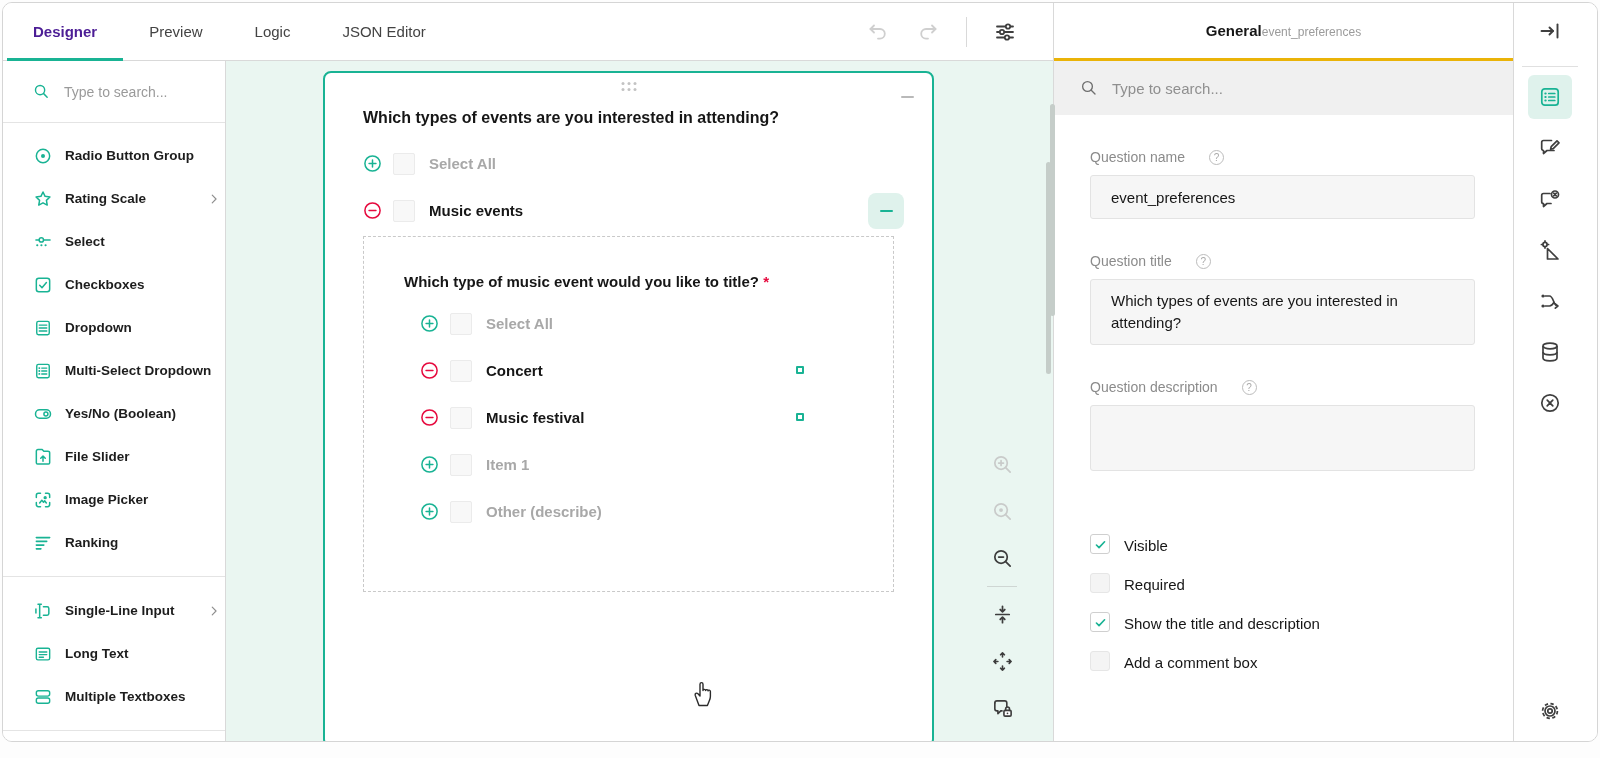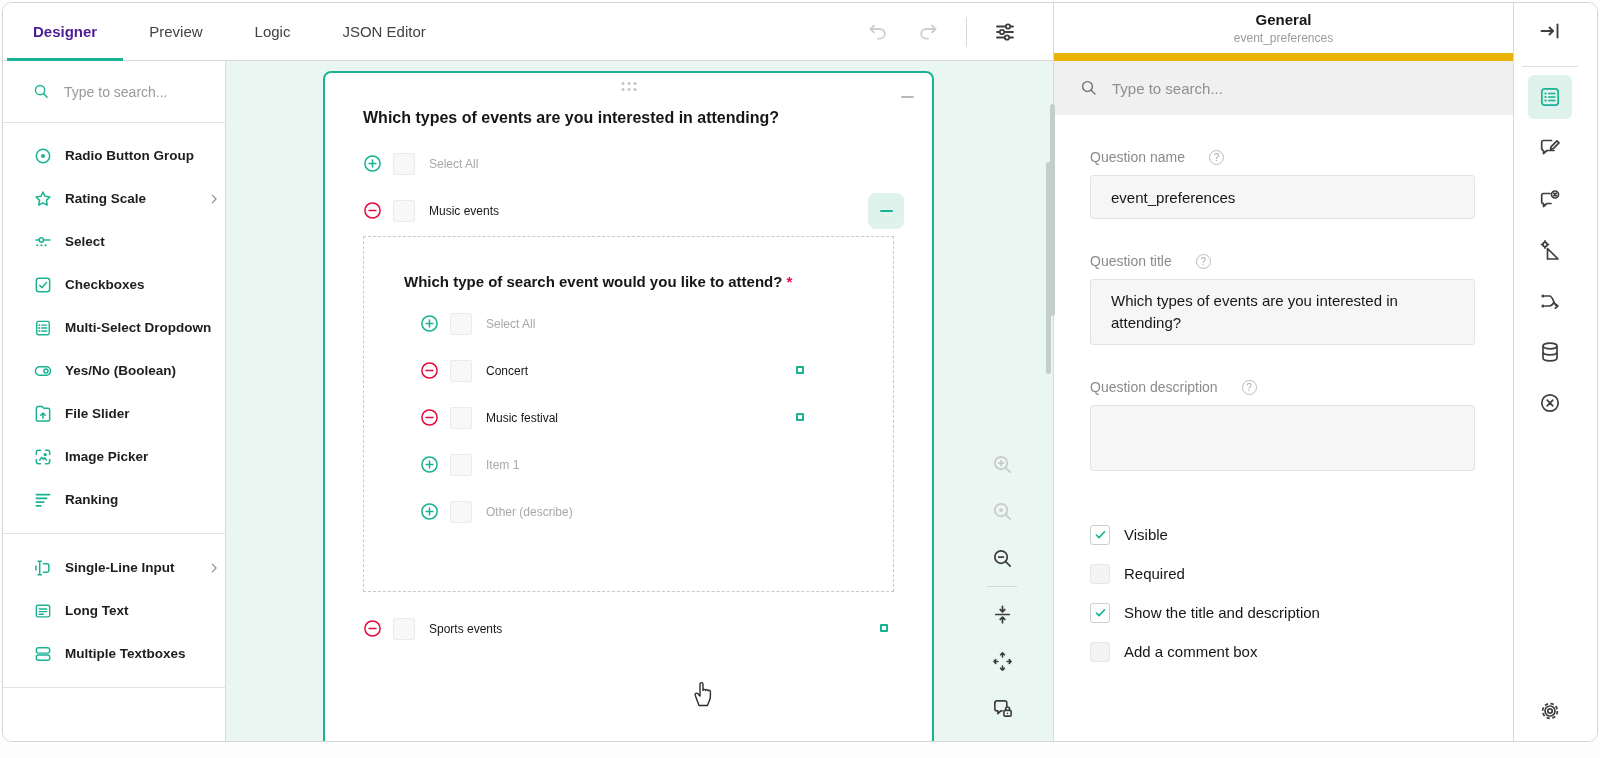--- a/index.html
+++ b/index.html
@@ -42,21 +42,21 @@
                grid-template-columns:repeat(3,3px); grid-gap:3px; }
   .drag-dots i { width:3px; height:3px; border-radius:50%; background:#c3c3c3; }
   .card-collapse { position:absolute; top:23px; right:18px; width:13px; height:2px; background:#b9b9b9; border-radius:1px; cursor:pointer; }
   .qbody { padding:36px 38px 0 38px; }
   .qtitle { font-size:16px; font-weight:700; color:#161616; }
   .choices { margin-top:13px; }
   .chrow { position:relative; height:47px; display:flex; align-items:center; }
   .act { width:19px; height:19px; flex:0 0 auto; cursor:pointer; }
   .act.add { color:#19b394; } .act.remove { color:#e60a3e; }
   .cbx { width:22px; height:22px; margin-left:11px; background:#f8f8f8; border:1px solid #ebebeb; border-radius:2px; flex:0 0 auto; }
-  .chlabel { margin-left:14px; font-size:12px; color:#161616; }
+  .chlabel { margin-left:14px; font-size:15px; color:#161616;font-weight:bold; }
   .chlabel.muted { color:#a8a8a8; }
   .marker { position:absolute; width:8px; height:8px; border:2px solid #19b394; border-radius:1px; background:#fff; }
   .collapse-btn { position:absolute; right:-10px; top:6px; width:36px; height:36px; background:#dff2ec; border-radius:8px;
                   display:flex; align-items:center; justify-content:center; cursor:pointer; }
   .collapse-btn i { width:13px; height:2px; background:#19b394; border-radius:1px; }
 
   .nested { border:1px dashed #c9c9c9; padding:36px 40px 56px 40px; margin-top:2px; }
   .ntitle { font-size:15px; font-weight:700; color:#161616; }
   .req { color:#e60a3e; font-weight:700; }
   .nested .choices { margin-top:10px; }
@@ -74,37 +74,37 @@
   
   .zoombar { position:absolute; right:36px; top:380px; width:30px; display:flex; flex-direction:column; align-items:center; }
   .zoombar .zitem { height:47px; display:flex; align-items:center; justify-content:center; width:100%; cursor:pointer; }
   .zoombar .zitem svg { width:23px; height:23px; }
   .z-enabled { color:#3d3d3d; } .z-disabled { color:#c9cbca; }
   .zoombar .zdiv { width:30px; height:1px; background:#cfd6d3; margin:4px 0; }
   .canvas-scrollbar { position:absolute; right:2px; top:101px; width:5px; height:212px; background:#c5cdc9; border-radius:3px; }
 
   
   .panel { position:absolute; left:1050px; top:0; width:460px; height:100%; background:#fff; border-left:1px solid #d9d9d9; }
-  .panel-header { height:58px; border-bottom:8px solid #eab308; display:flex; flex-direction:column; align-items:center; justify-content:center; }
+  .panel-header { height:58px; border-bottom:3px solid #eab308; display:flex; flex-direction:row; align-items:center; justify-content:center; }
   .panel-title { font-size:15px; font-weight:700; color:#161616; }
   .panel-sub { font-size:12px; color:#9b9b9b; margin-top:3px; }
   .panel-search { height:54px; background:#f0f0f0; display:flex; align-items:center; padding-left:26px; gap:14px; }
   .panel-search .placeholder { font-size:15px; color:#8f8f8f; }
   .panel-body { padding:34px 38px 0 36px; }
   .pfield { margin-bottom:34px; }
   .plabel { display:flex; align-items:center; gap:24px; font-size:14px; color:#8b8b8b; margin-bottom:10px; }
   .help { width:15px; height:15px; border:1px solid #bcbcbc; border-radius:50%; color:#a9a9a9; font-size:10px;
           display:flex; align-items:center; justify-content:center; }
   .pinput { height:44px; background:#f6f6f6; border:1px solid #e3e3e3; border-radius:3px; width:100%;
             font-size:15px; color:#161616; padding:0 20px; display:flex; align-items:center; }
   .ptext { height:66px; background:#f6f6f6; border:1px solid #e3e3e3; border-radius:3px; width:100%;
            font-size:15px; color:#161616; padding:10px 20px; line-height:22px; }
   .pfield.desc { margin-bottom:0; }
   .pchecks { margin-top:44px; }
-  .pchk { height:39px; display:flex; align-items:center; cursor:pointer; }
+  .pchk { height:39px; display:flex; align-items:flex-end; cursor:pointer; }
   .pbox { width:20px; height:20px; border-radius:3px; flex:0 0 auto; display:flex; align-items:center; justify-content:center; }
   .pbox.on { background:#fff; border:1px solid #cfcfcf; color:#19b394; }
   .pbox.off { background:#f4f4f4; border:1px solid #e6e6e6; color:transparent; }
   .pchk span.lbl { margin-left:14px; font-size:15px; color:#161616; }
   .panel-scrollbar { position:absolute; left:-4px; top:101px; width:5px; height:212px; background:#c5cdc9; border-radius:3px; }
 
   
   .strip { position:absolute; left:1510px; top:0; right:0; height:100%; background:#fff; border-left:1px solid #d9d9d9; }
   .strip-inner { position:absolute; left:14px; top:0; width:44px; display:flex; flex-direction:column; align-items:center; }
   .sitem { width:44px; height:44px; display:flex; align-items:center; justify-content:center; color:#3f3f3f; cursor:pointer; margin-bottom:7px; }
@@ -203,20 +203,29 @@
             <span class="tblabel">Select</span>
           </div>
           <div class="tb-item">
             <span class="tbicon">
                 <svg viewBox="0 0 24 24" fill="none" stroke="currentColor" stroke-width="1.8" stroke-linecap="round" stroke-linejoin="round">
                   <rect x="4" y="4" width="16" height="16" rx="3"></rect>
                   <path d="M8 12.4l2.8 2.8 5.3-6.2"></path>
                 </svg>
               </span>
             <span class="tblabel">Checkboxes</span>
+          </div>
+          <div class="tb-item">
+            <span class="tbicon">
+                <svg viewBox="0 0 24 24" fill="none" stroke="currentColor" stroke-width="1.7" stroke-linecap="round">
+                  <rect x="4.5" y="4" width="15" height="16" rx="2"></rect>
+                  <path d="M7.5 8.5h9M7.5 12h9M7.5 15.5h9"></path>
+                </svg>
+              </span>
+            <span class="tblabel">Dropdown</span>
           </div>
           <div class="tb-item">
             <span class="tbicon">
                 <svg viewBox="0 0 24 24" fill="none" stroke="currentColor" stroke-width="1.7" stroke-linecap="round">
                   <rect x="4.5" y="4" width="15" height="16" rx="2"></rect>
                   <path d="M10.5 8.5h6M10.5 12h6M10.5 15.5h6"></path>
                   <path d="M7.5 8.5h.2M7.5 12h.2M7.5 15.5h.2" stroke-width="2.2"></path>
                 </svg>
               </span>
             <span class="tblabel">Multi-Select Dropdown</span>
@@ -332,21 +341,21 @@
                   </span>
                 <span class="cbx"></span>
                 <span class="chlabel">Music events</span>
                 <span class="collapse-btn">
                     <i></i>
                   </span>
               </div>
             </div>
 
             <div class="nested">
-              <div class="ntitle"><span>Which type of search event would you like to attend?</span> <span class="req">*</span></div>
+              <div class="ntitle"><span>Which type of music event would you like to title?</span> <span class="req">*</span></div>
               <div class="choices">
                 <div class="chrow">
                   <span class="act add">
                       <svg viewBox="0 0 20 20" fill="none" stroke="currentColor" stroke-width="1.6" stroke-linecap="round">
                         <circle cx="10" cy="10" r="8"></circle>
                         <path d="M10 6.4v7.2M6.4 10h7.2"></path>
                       </svg>
                     </span>
                   <span class="cbx"></span>
                   <span class="chlabel muted">Select All</span>
@@ -390,33 +399,20 @@
                         <path d="M10 6.4v7.2M6.4 10h7.2"></path>
                       </svg>
                     </span>
                   <span class="cbx"></span>
                   <span class="chlabel muted">Other (describe)</span>
                 </div>
               </div>
             </div>
 
 
-            <div class="choices outer-more">
-              <div class="chrow">
-                <span class="act remove">
-                    <svg viewBox="0 0 20 20" fill="none" stroke="currentColor" stroke-width="1.6" stroke-linecap="round">
-                      <circle cx="10" cy="10" r="8"></circle>
-                      <path d="M6.4 10h7.2"></path>
-                    </svg>
-                  </span>
-                <span class="cbx"></span>
-                <span class="chlabel">Sports events</span>
-                <span class="marker"></span>
-              </div>
-            </div>
           </div>
 
           <svg class="hand-cursor" viewBox="0 0 26 30">
             <path d="M10 28.5 6.2 18.2c-.5-1.5 1.4-2.7 2.5-1.6l2.3 2.4V7.2c0-2.1 3-2.1 3 0v6.3c0-1.5 2.6-1.5 2.6.1 0-1.4 2.5-1.3 2.5.3 0-1.2 2.3-1.1 2.3.7v4.6c0 1.9-.5 3.3-1.1 4.6l-1.9 4.7z" fill="#fff" stroke="#2b2b2b" stroke-width="1.4" stroke-linejoin="round"></path>
           </svg>
         </div>
 
         <div class="zoombar">
           <span class="zitem z-disabled">
               <svg viewBox="0 0 24 24" fill="none" stroke="currentColor" stroke-width="1.8" stroke-linecap="round">

